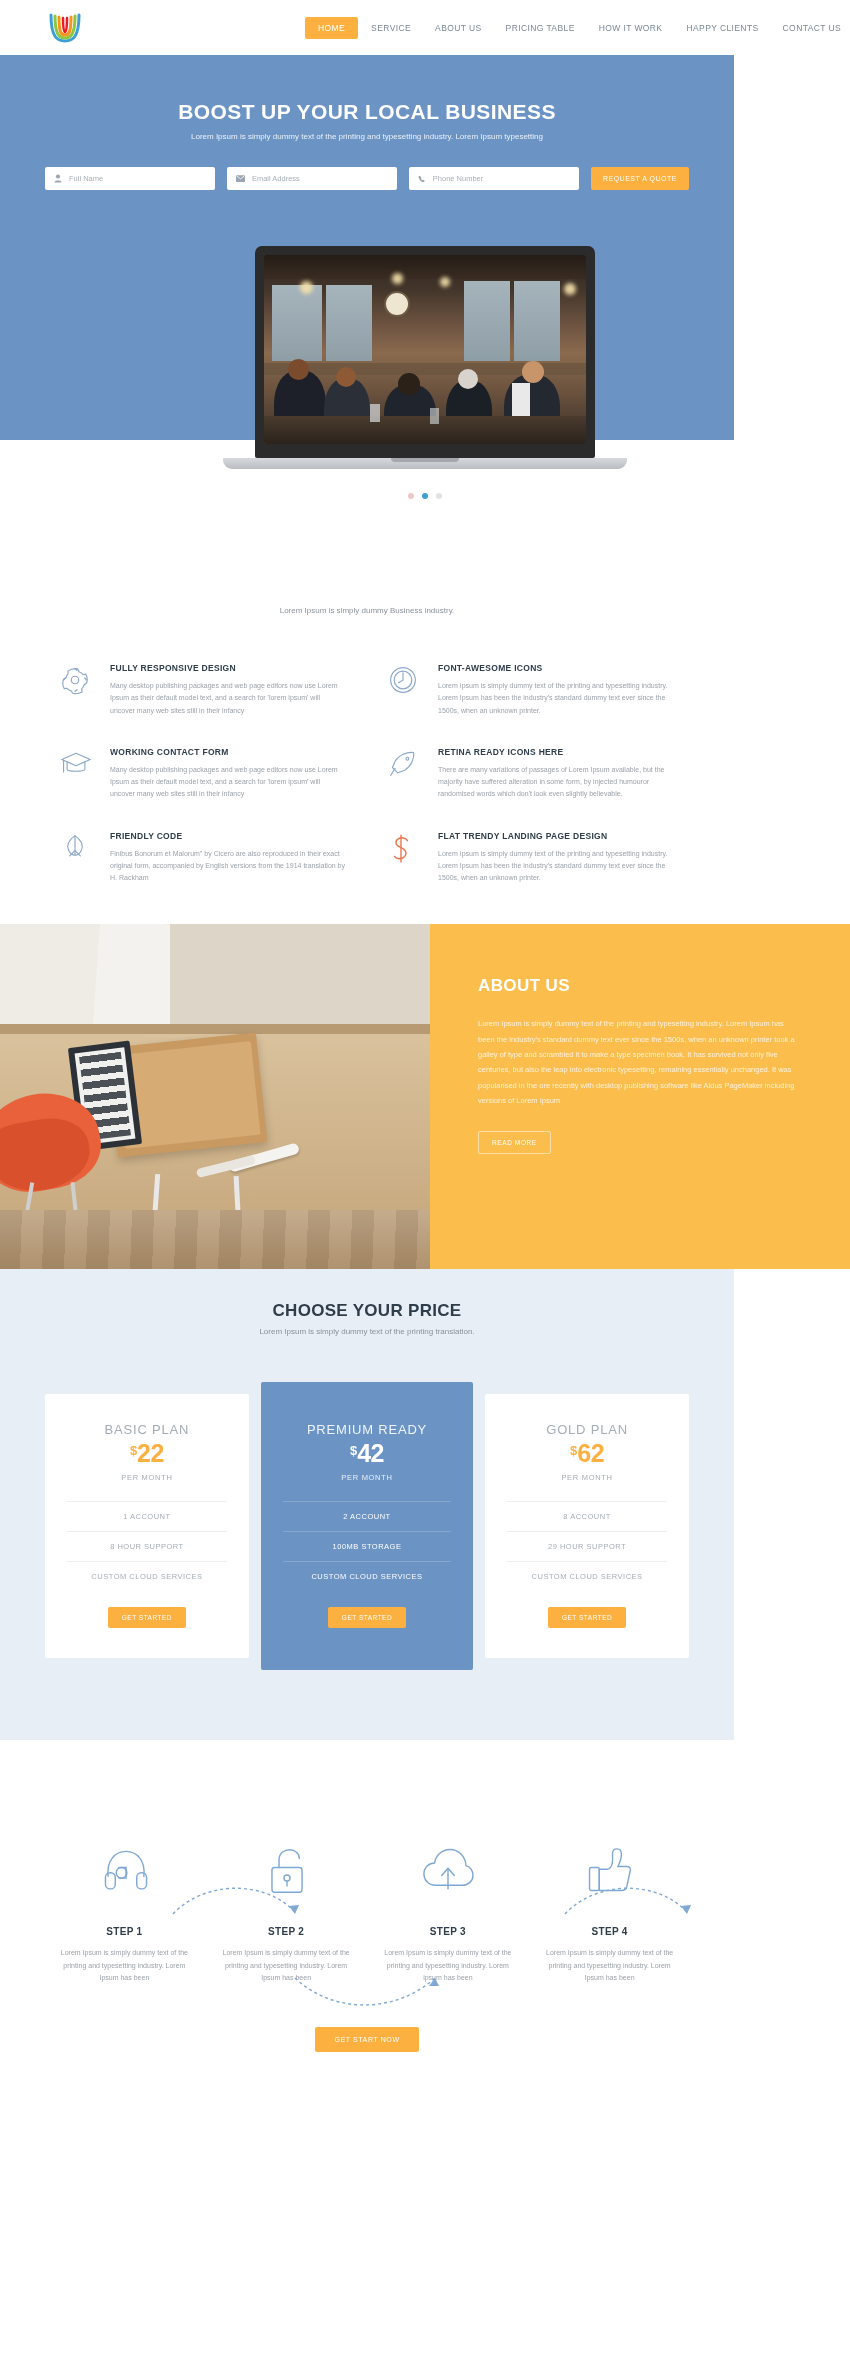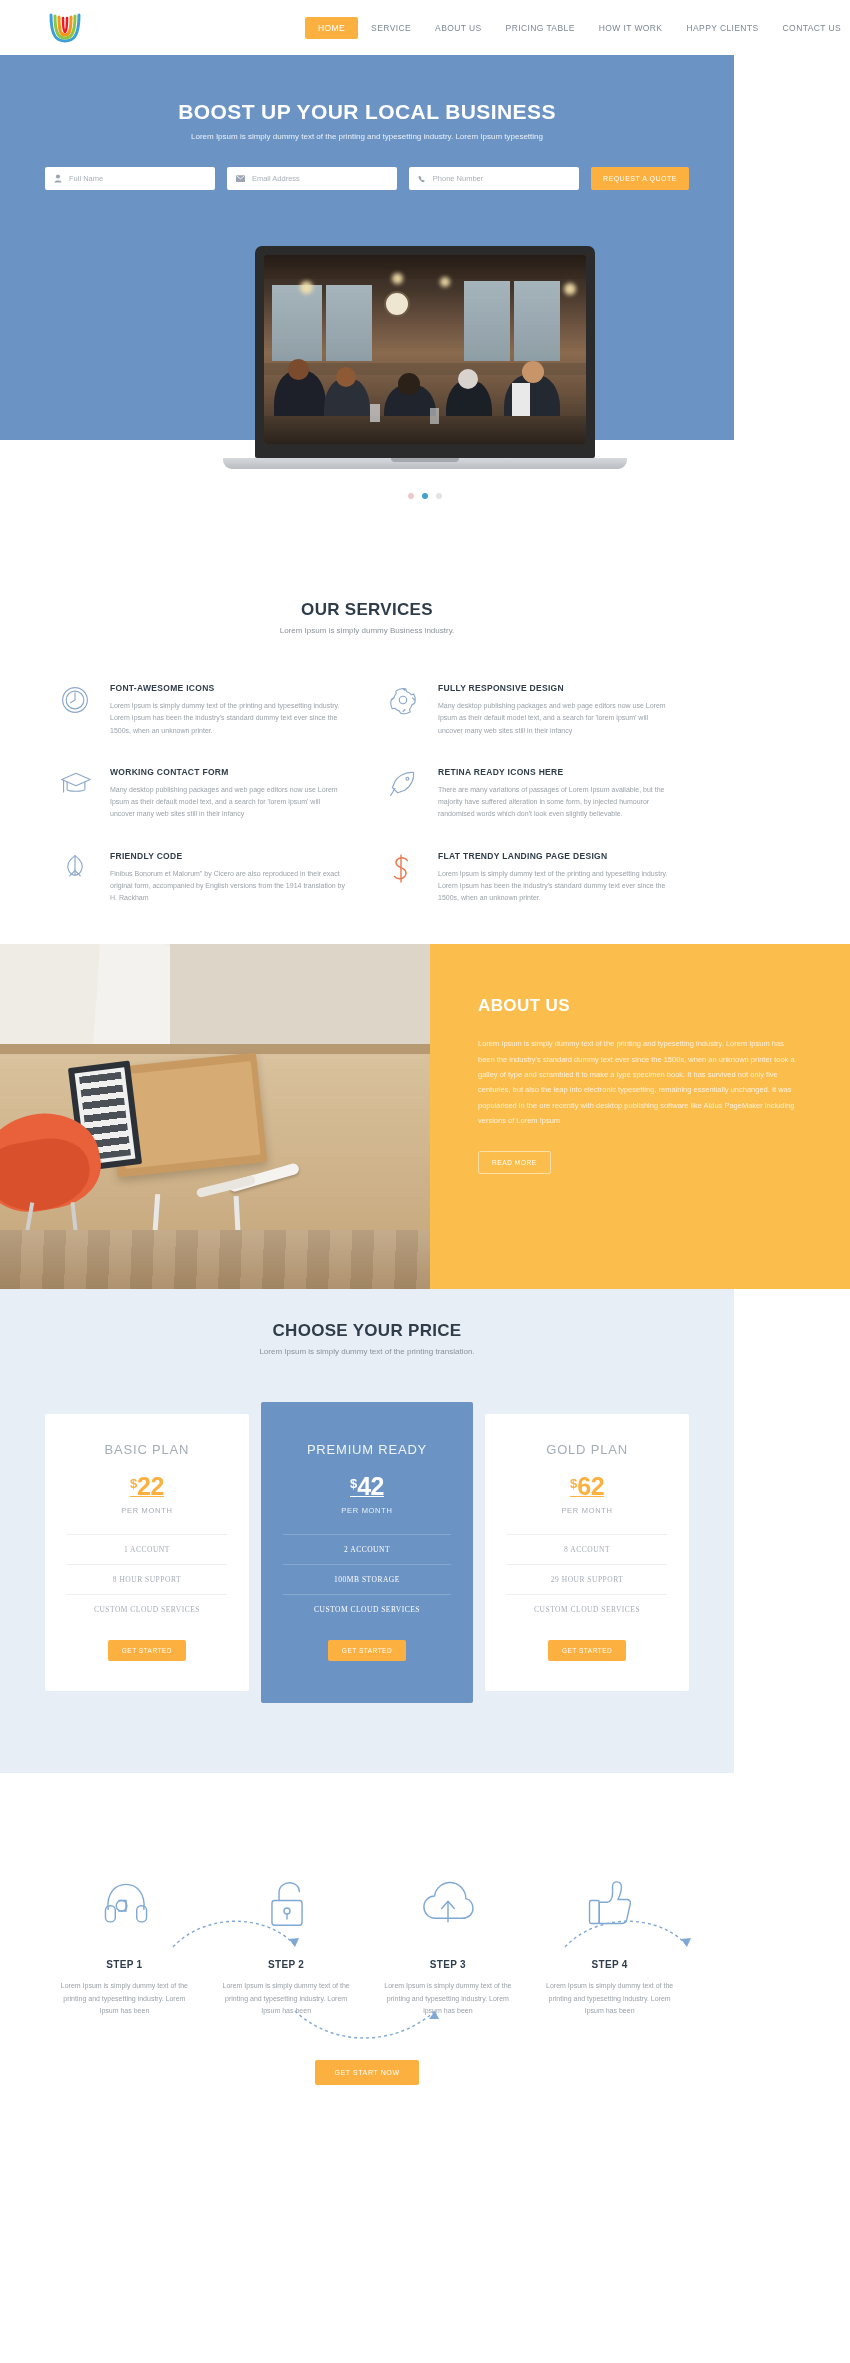--- a/index.html
+++ b/index.html
@@ -249,37 +249,36 @@
     color: #ffffff;
   }
   .plan-name {
     font-size: 13px;
     color: #a4adb6;
     letter-spacing: .8px;
     font-weight: normal;
   }
   .featured .plan-name { color: #eef4fa; }
   .price {
-    margin-top: 17px;
+    margin-top: 4px;
     color: #fbb040;
     font-weight: bold;
     line-height: 1;
-    text-decoration: underline;
   }
   .featured .price { color: #ffffff; }
   .price .cur { font-size: 13px; vertical-align: top; position: relative; top: 3px; }
   .price .num { font-size: 25px; letter-spacing: -.5px; }
   .per {
     font-size: 7.5px;
     color: #a4adb6;
     letter-spacing: .7px;
     margin-top: 7px;
   }
   .featured .per { color: #eaf1f8; }
-  .feat-list { margin-top: 19px; font-family: Liberation Serif, serif; }
+  .feat-list { margin-top: 19px; }
   .feat {
     font-size: 7.5px;
     color: #a4adb6;
     letter-spacing: .5px;
     padding: 10px 0;
     border-top: 1px solid #eceff2;
   }
   .featured .feat { color: #ffffff; border-top: 1px solid #86a7ce; }
   .feat:last-child { border-bottom: none; }
   .get-started {
@@ -435,53 +434,52 @@
     </div>
     <div class="dots">
       <div class="dot pink"></div>
       <div class="dot active"></div>
       <div class="dot grey"></div>
     </div>
   </div>
 
   <div class="services" style="padding-top:160px;">
     <div class="sec-head">
-      <div class="sec-title">OUR SERVICES</div>
       <div class="sec-sub">Lorem Ipsum is simply dummy Business industry.</div>
     </div>
 
     <div class="svc-grid">
-
-      <div class="svc">
-        <div class="svc-icon">
-          <svg width="30" height="30" viewBox="0 0 34 34">
-              <circle cx="17" cy="17" r="14" fill="none" stroke="#8ba8c9" stroke-width="1.3"></circle>
-              <circle cx="17" cy="17" r="10" fill="none" stroke="#8ba8c9" stroke-width="1.3"></circle>
-              <path d="M17 9 L17 17 L12 20" fill="none" stroke="#8ba8c9" stroke-width="1.3" stroke-linecap="round"></path>
-            </svg>
-        </div>
-        <div>
-          <div class="svc-title">FONT-AWESOME ICONS</div>
-          <div class="svc-text">Lorem Ipsum is simply dummy text of the printing and typesetting industry. Lorem Ipsum has been the industry's standard dummy text ever since the 1500s, when an unknown printer.</div>
-        </div>
-      </div>
 
       <div class="svc">
         <div class="svc-icon">
           <svg width="30" height="30" viewBox="0 0 34 34">
               <g fill="none" stroke="#8ba8c9" stroke-width="1.3" stroke-linecap="round">
                 <circle cx="17" cy="17" r="4.2"></circle>
                 <path d="M17 4 l2.3 2.2 M17 30 l2.3 -2.2 M4 17 l2.2 -2.3 M30 17 l-2.2 -2.3"></path>
                 <path d="M9 7 C12 4.6 16 3.6 20 4.4 L21.5 7.6 C23.3 8.2 24.9 9.3 26 10.8 L29.3 10.4 C31 13.6 31.3 17.4 30 20.8 L27.1 22.6 C26.7 24.4 25.8 26 24.5 27.3 L25 30.6 C21.9 32.5 18.1 33 14.6 32 L12.6 29.3 C10.8 28.8 9.2 27.8 8 26.4 L4.7 26.7 C3 23.6 2.7 19.8 3.9 16.4 L6.8 14.5 C7.2 12.7 8 11.1 9.2 9.8 Z"></path>
               </g>
             </svg>
         </div>
         <div>
           <div class="svc-title">FULLY RESPONSIVE DESIGN</div>
           <div class="svc-text">Many desktop publishing packages and web page editors now use Lorem Ipsum as their default model text, and a search for 'lorem ipsum' will uncover many web sites still in their infancy</div>
+        </div>
+      </div>
+
+      <div class="svc">
+        <div class="svc-icon">
+          <svg width="30" height="30" viewBox="0 0 34 34">
+              <circle cx="17" cy="17" r="14" fill="none" stroke="#8ba8c9" stroke-width="1.3"></circle>
+              <circle cx="17" cy="17" r="10" fill="none" stroke="#8ba8c9" stroke-width="1.3"></circle>
+              <path d="M17 9 L17 17 L12 20" fill="none" stroke="#8ba8c9" stroke-width="1.3" stroke-linecap="round"></path>
+            </svg>
+        </div>
+        <div>
+          <div class="svc-title">FONT-AWESOME ICONS</div>
+          <div class="svc-text">Lorem Ipsum is simply dummy text of the printing and typesetting industry. Lorem Ipsum has been the industry's standard dummy text ever since the 1500s, when an unknown printer.</div>
         </div>
       </div>
 
       <div class="svc">
         <div class="svc-icon">
           <svg width="32" height="28" viewBox="0 0 36 30">
               <g fill="none" stroke="#8ba8c9" stroke-width="1.3" stroke-linejoin="round" stroke-linecap="round">
                 <path d="M18 4 L34 11 L18 18 L2 11 Z"></path>
                 <path d="M8 14 L8 22 C8 25 28 25 28 22 L28 14"></path>
                 <path d="M4 12 L4 25"></path>

